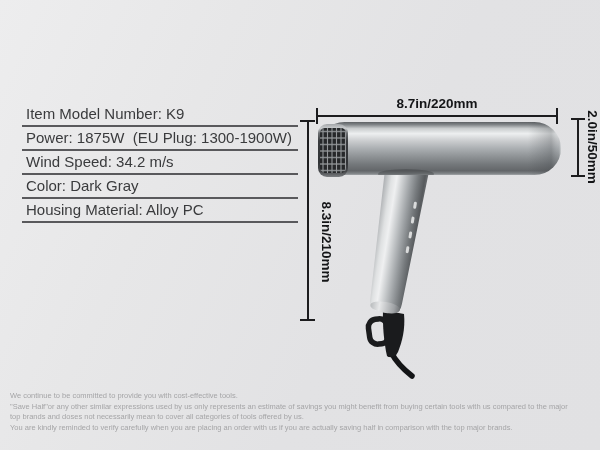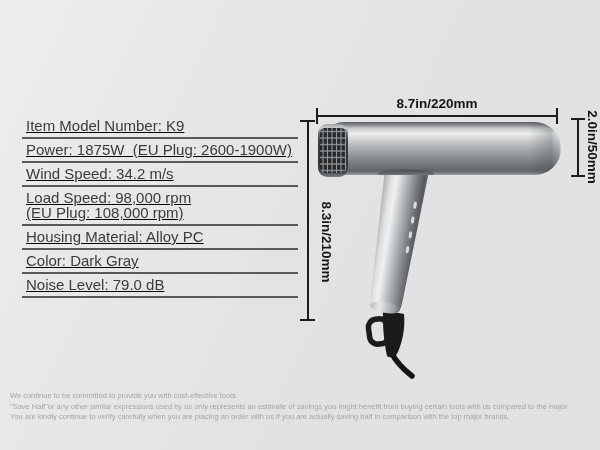--- a/index.html
+++ b/index.html
@@ -5,21 +5,21 @@
   html,body{margin:0;padding:0;}
   .stage{
     position:relative;
     width:600px;height:450px;
     overflow:hidden;
     background:linear-gradient(115deg,#ededee 0%,#e7e7e8 30%,#e2e2e4 60%,#e1e1e3 100%);
     font-family:"Liberation Sans",sans-serif;
   }
   
   .spec-table{
-    position:absolute;left:22px;top:115px;width:276px;text-decoration:underline;
+    position:absolute;left:22px;top:103px;width:276px;
   }
   .spec-row{
     padding:3px 0 4px 4px;
     border-bottom:2px solid #59595c;
     font-size:15px;line-height:15px;
     color:#3a3b3d;
     white-space:pre-wrap;
   }
   
   .dryer-svg{position:absolute;left:290px;top:85px;}
@@ -34,27 +34,24 @@
   }
   .footer div{white-space:nowrap;}
 </style>
 </head>
 <body>
 
 <div class="stage">
 
   <div class="spec-table">
     <div class="spec-row">Item Model Number: K9</div>
-    <div class="spec-row">Power: 1875W  (EU Plug: 2600-1900W)</div>
+    <div class="spec-row">Power: 1875W  (EU Plug: 1300-1900W)</div>
     <div class="spec-row">Wind Speed: 34.2 m/s</div>
-    <div class="spec-row">Load Speed: 98,000 rpm
-(EU Plug: 108,000 rpm)</div>
+    <div class="spec-row">Color: Dark Gray</div>
     <div class="spec-row">Housing Material: Alloy PC</div>
-    <div class="spec-row">Color: Dark Gray</div>
-    <div class="spec-row">Noise Level: 79.0 dB</div>
   </div>
 
   <svg class="dryer-svg" width="310" height="300" viewBox="290 85 310 300" xmlns="http://www.w3.org/2000/svg">
     <defs>
       <linearGradient id="barrelGrad" x1="0" y1="122" x2="0" y2="175" gradientUnits="userSpaceOnUse">
         <stop offset="0" stop-color="#5e6164"></stop>
         <stop offset="0.05" stop-color="#808487"></stop>
         <stop offset="0.12" stop-color="#c9cccd"></stop>
         <stop offset="0.22" stop-color="#edeff0"></stop>
         <stop offset="0.35" stop-color="#ccced0"></stop>
@@ -166,16 +163,17 @@
       <line x1="300" y1="320" x2="315" y2="320"></line>
     </g>
     <text class="dim-label" x="437" y="108" text-anchor="middle">8.7in/220mm</text>
     <text class="dim-label" transform="translate(588,147) rotate(90)" text-anchor="middle">2.0in/50mm</text>
     <text class="dim-label" transform="translate(322,242) rotate(90)" text-anchor="middle">8.3in/210mm</text>
   </svg>
 
   <div class="footer">
     <div>We continue to be committed to provide you with cost-effective tools.</div>
     <div>"Save Half"or any other similar expressions used by us only represents an estimate of savings you might benefit from buying certain tools with us compared to the major</div>
-    <div>You are kindly continue to verify carefully when you are placing an order with us if you are actually saving half in comparison with the top major brands.</div>
+    <div>top brands and doses not necessarily mean to cover all categories of tools offered by us.</div>
+    <div>You are kindly reminded to verify carefully when you are placing an order with us if you are actually saving half in comparison with the top major brands.</div>
   </div>
 
 </div>
 
 </body></html>

